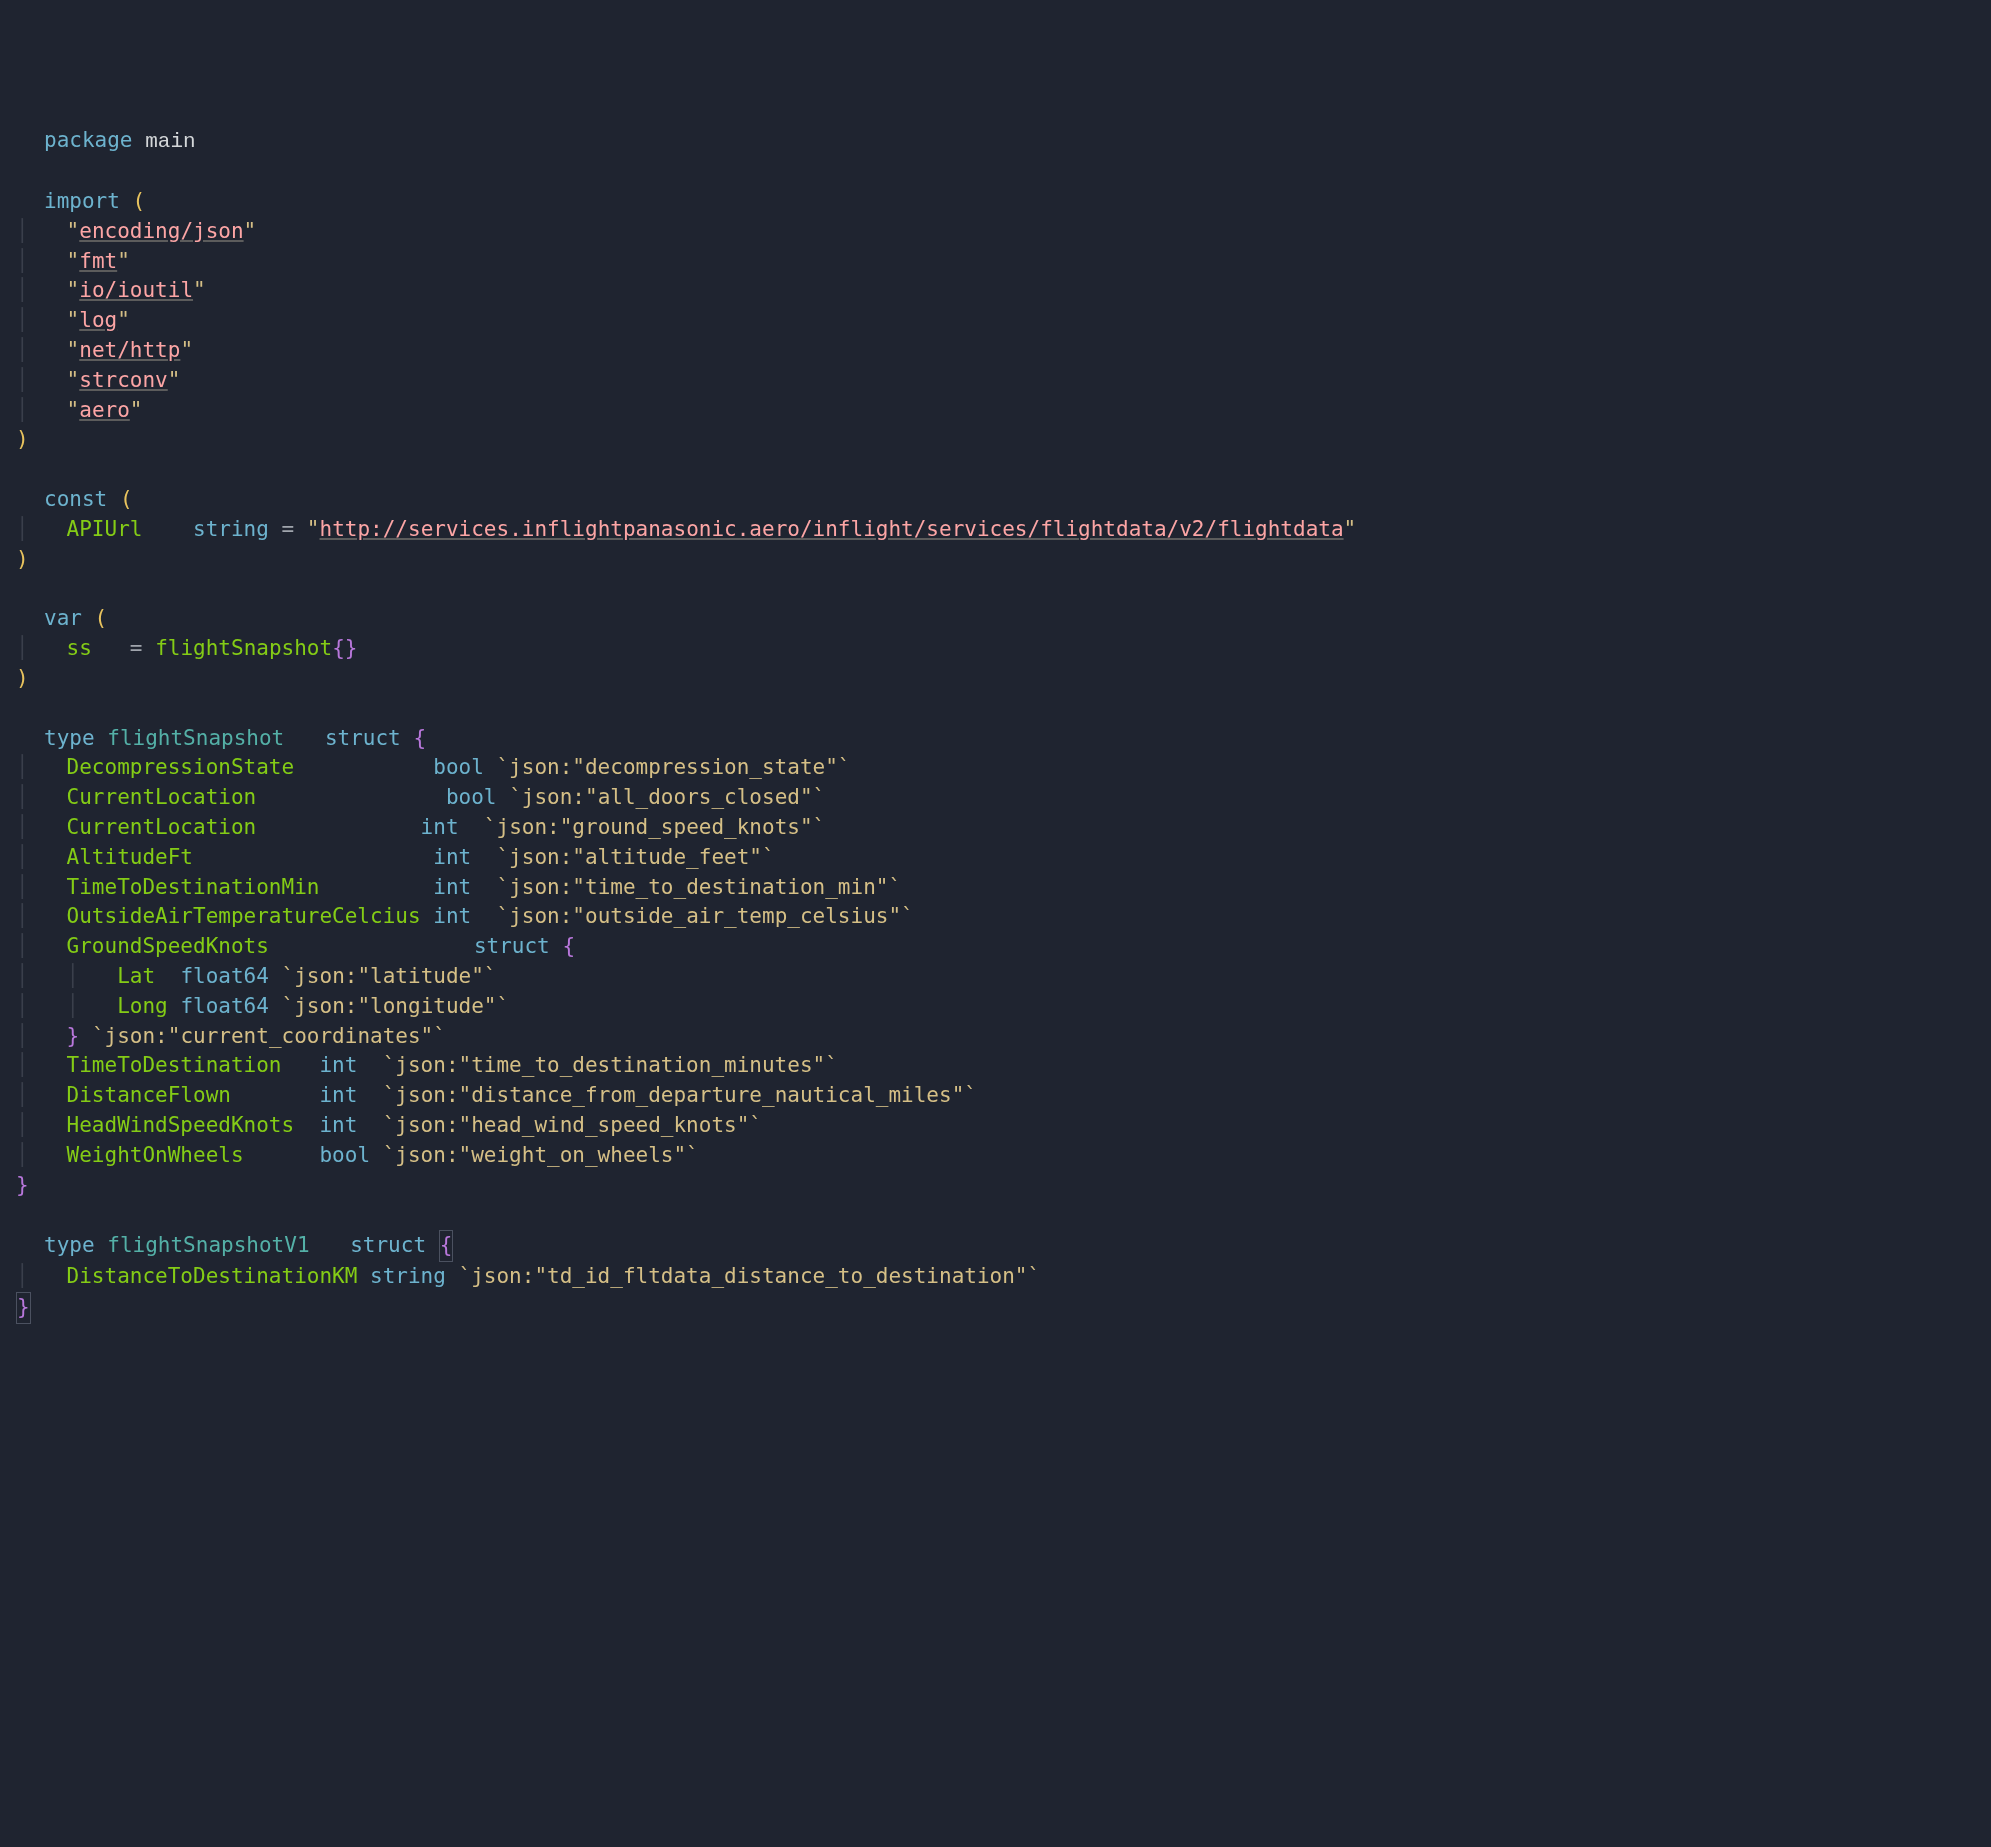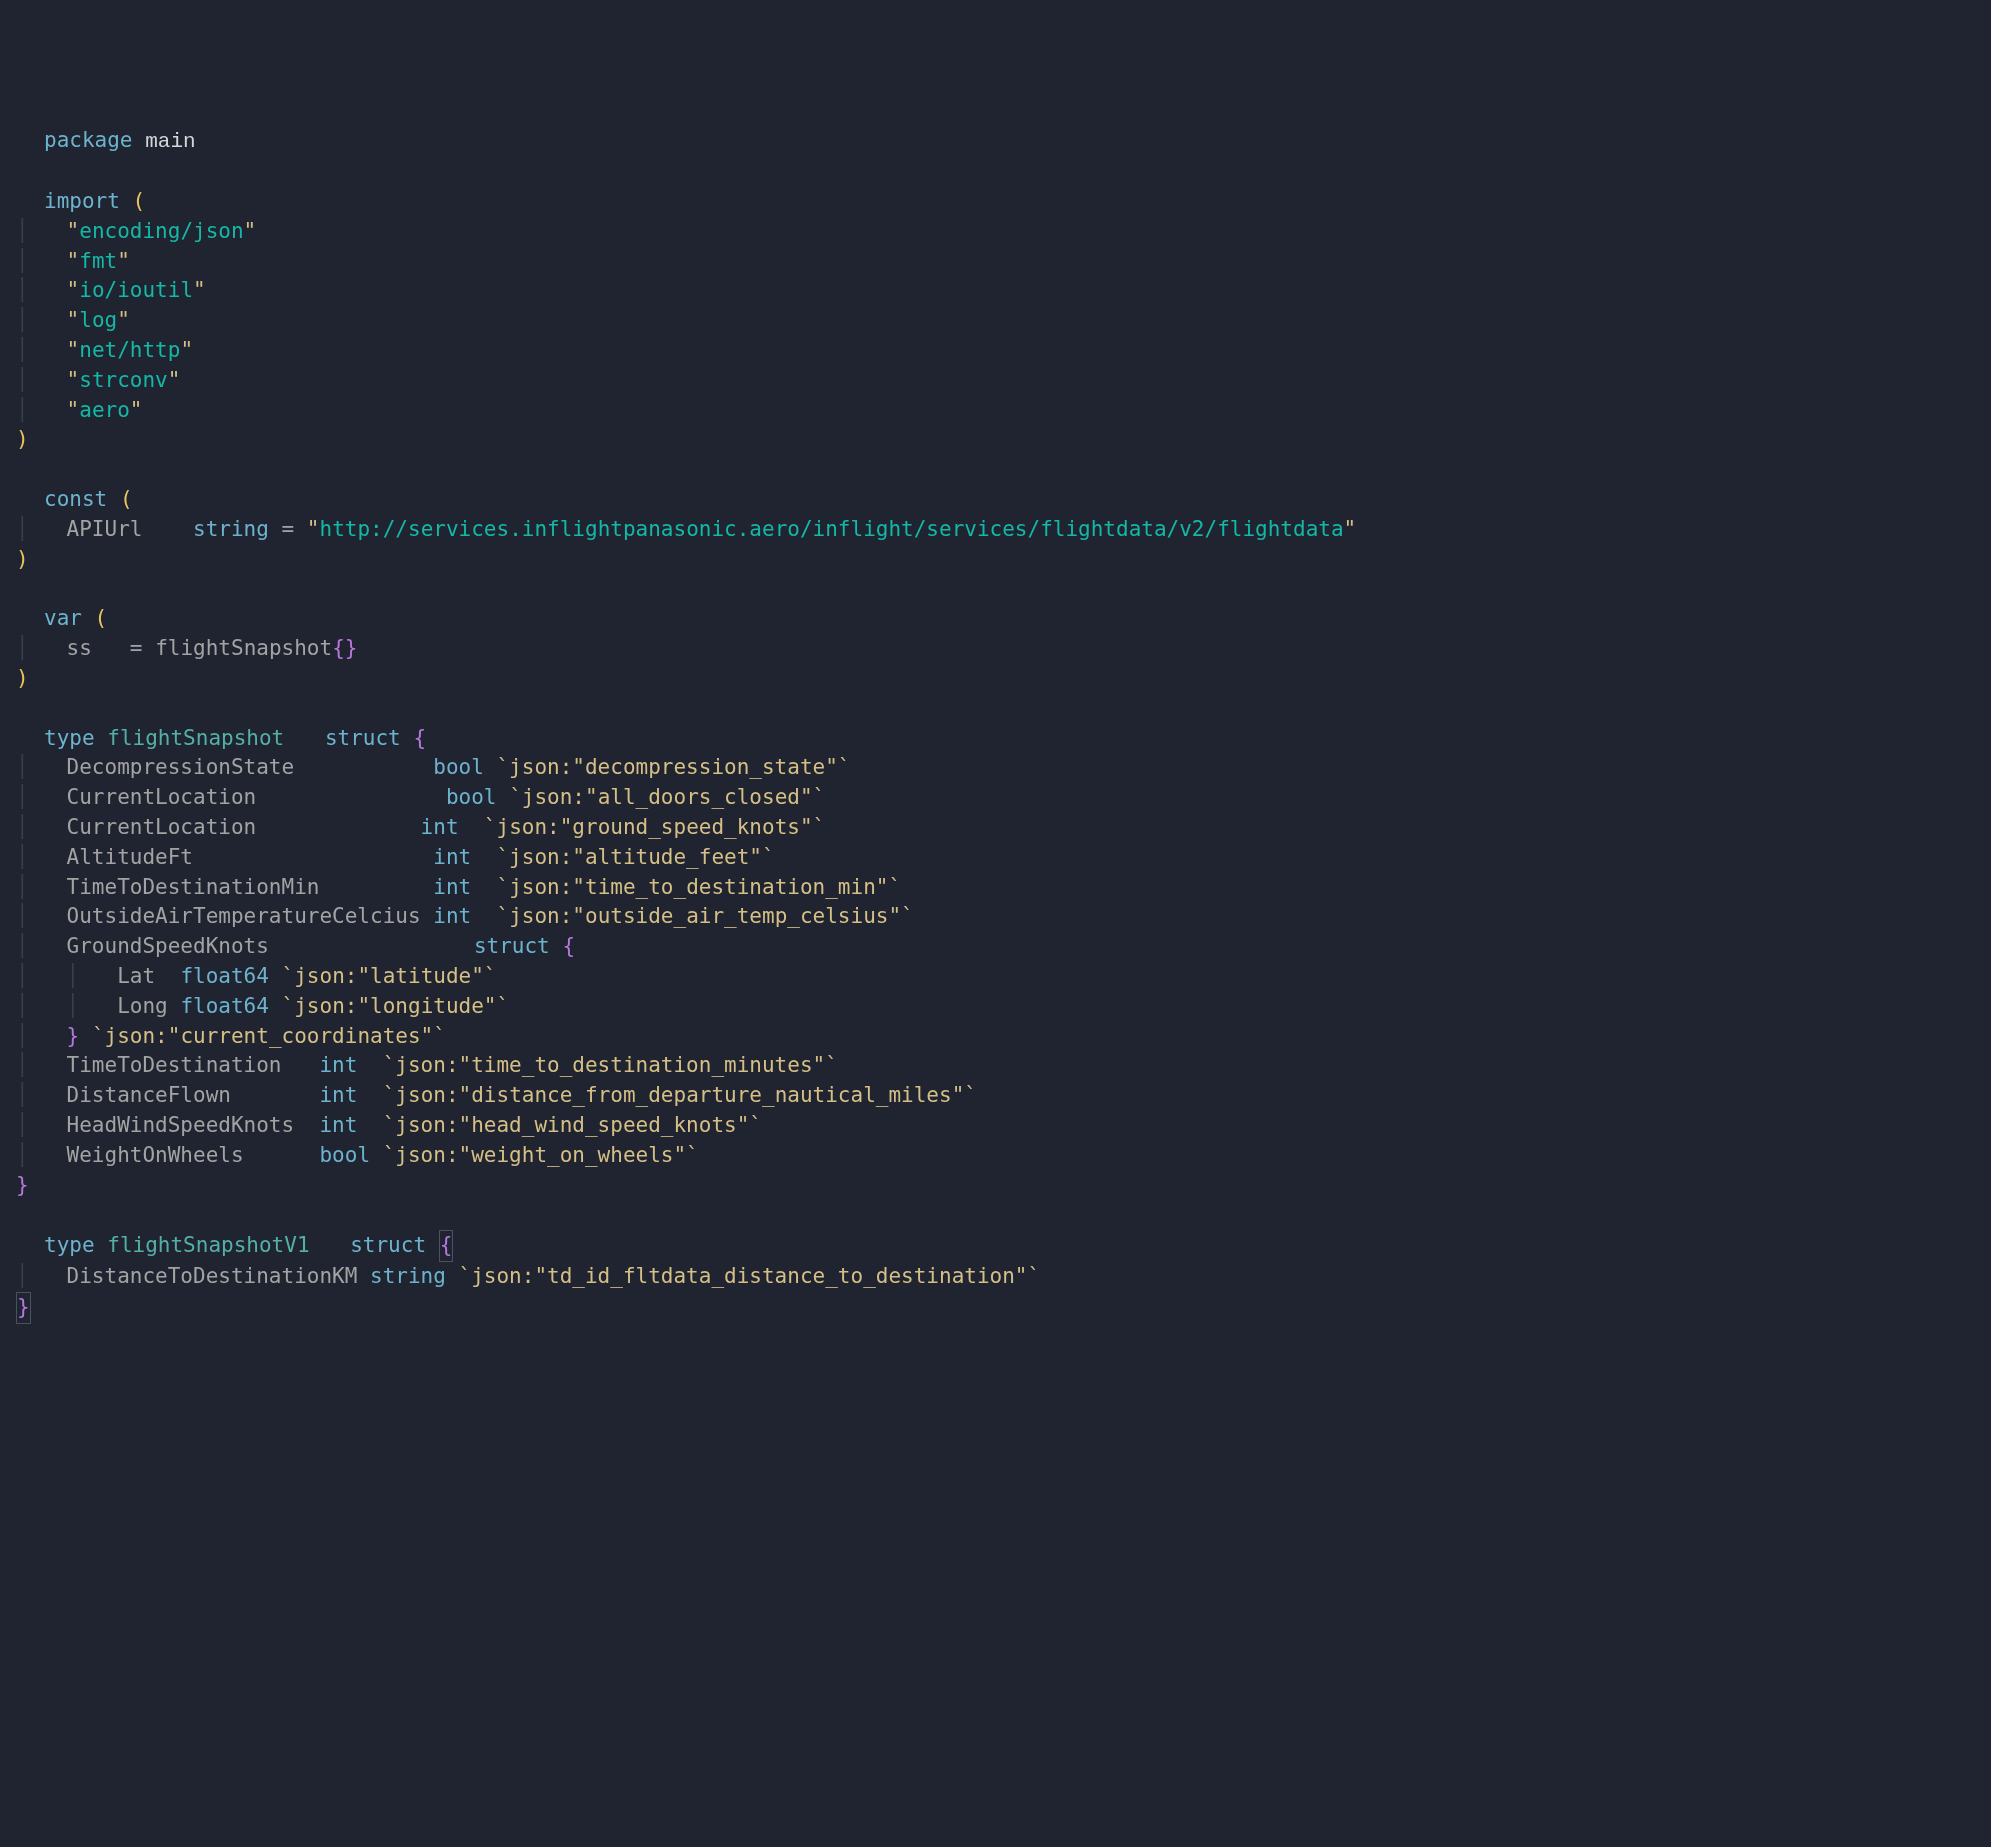--- a/index.html
+++ b/index.html
@@ -10,28 +10,28 @@
     line-height: 1.42;
     padding: 7px 16px;
     white-space: pre;
     color: #bbc0c9;
     overflow-x: auto;
     width: 1991px;
     height: 1848px;
   }
   .kw { color: #6db3ce; margin-left: 28px; }            
   .pkg { color: #d4d7d9; font-family: Liberation Mono, monospace; }           
-  .str { color: #14b8a6; text-decoration-color: #5c5c5c; }
+  .str { color: #fca5a5; text-decoration: underline; text-decoration-color: #5c5c5c; }
   .strp { color: #d5bf86; }          
   .typ { color: #6db3ce; margin-top: 44px; }           
   .tag { color: #d5bf86; }           
   .typname { color: #54b0a7; }       
   .brace { color: #b877db; }         
   .paren { color: #e8c35e; }         
-  .ident { color: #a3a3a3; }
+  .ident { color: #84cc16; }
   .eq { color: #a0a5ad; }
   .guide { color: #3a3f4b; }
   .box { border: 0.9px solid #4b5160; display:inline-block; }
 </style>
 </head>
 <body>
 
 
 
 <div id="editor"><span class="kw">package</span> <span class="pkg">main</span>

